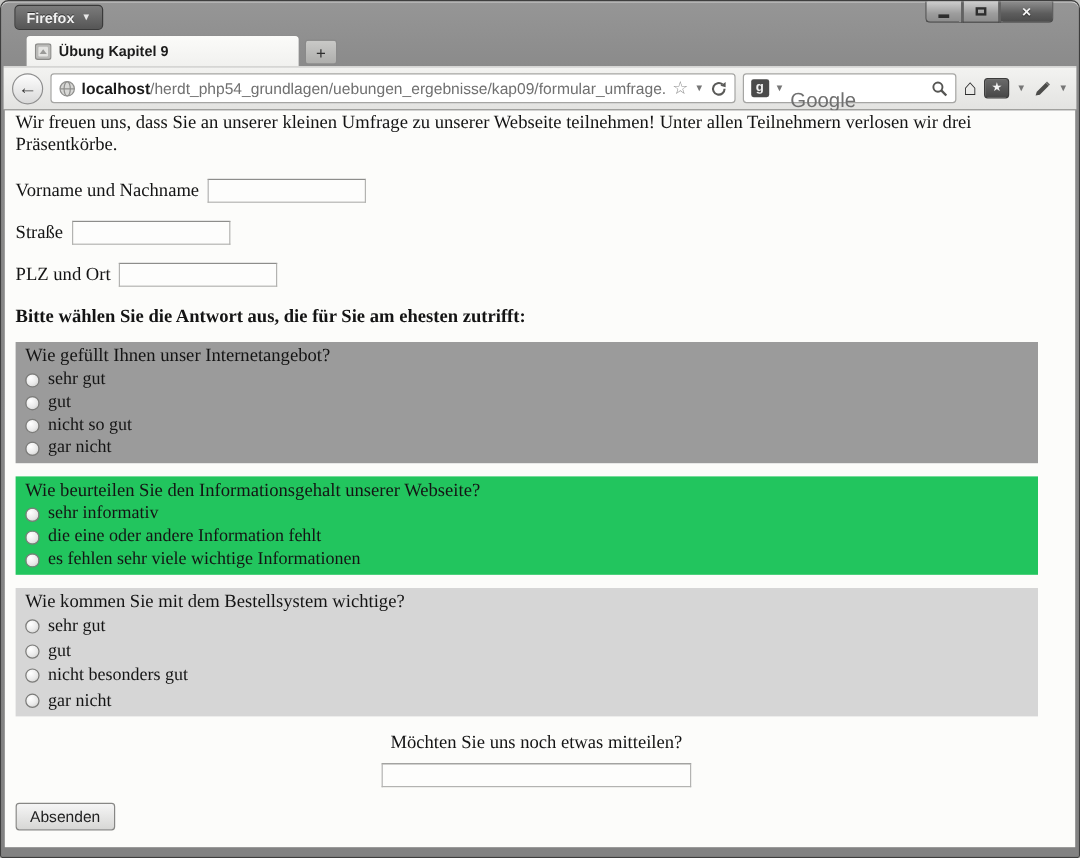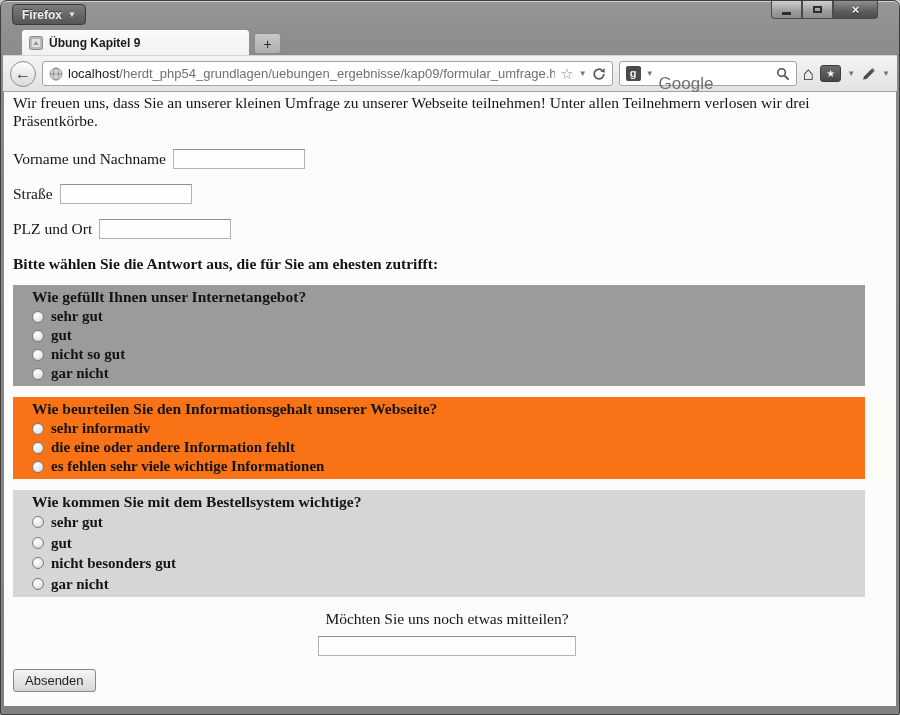--- a/index.html
+++ b/index.html
@@ -64,21 +64,21 @@
     background:linear-gradient(#fdfdfd,#d9d9d9);border:1px solid #8f8f8f;
     display:flex;align-items:center;justify-content:center;
     color:#3a3a3a;font-size:16px;font-weight:bold;line-height:16px;cursor:pointer;
   }
   .urlbox{
     flex:1 1 auto;height:25px;box-sizing:border-box;background:#fff;
     border:1px solid #a5a5a3;border-radius:3px;
     display:flex;align-items:center;padding:0 6px;gap:5px;min-width:0;
   }
   .url-text{font-size:13px;white-space:nowrap;overflow:hidden;min-width:0;flex:1 1 auto;}
-  .url-host{color:#1a1a1a;font-weight:normal;}
+  .url-host{color:#1a1a1a;font-weight:bold;}
   .url-path{color:#707070;}
   .star-icon{color:#8f8f8f;font-size:15px;line-height:15px;cursor:pointer;flex:0 0 auto;}
   .caret{color:#767676;font-size:8px;line-height:8px;cursor:pointer;flex:0 0 auto;}
   .reload-btn{flex:0 0 auto;cursor:pointer;display:flex;align-items:center;}
   .searchbox{
     flex:0 0 178px;height:25px;box-sizing:border-box;background:#fff;
     border:1px solid #a5a5a3;border-radius:3px;
     display:flex;align-items:center;padding:0 6px;gap:5px;
   }
   .search-engine-icon{
@@ -102,21 +102,21 @@
   }
   .page-title{font-size:27px;font-weight:bold;margin:5px 0 16px;letter-spacing:.3px;}
   .intro{font-size:15.5px;margin:0 0 19px;}
   .frow{display:flex;align-items:center;gap:7px;margin-bottom:15px;font-size:15.5px;}
   .text-input{
     width:132px;height:20px;box-sizing:border-box;background:#fdfdfc;
     border:1px solid #b3b3b1;border-top-color:#8d8d8b;border-radius:0;
     font-family:"Liberation Serif",serif;font-size:14px;padding:0 3px;
   }
   .prompt{font-size:15.5px;font-weight:bold;margin:16px 0 12px;}
-  .qblock{padding:2px 19px 3px;margin:0 16px 11px 0;font-weight:bold;}
+  .qblock{padding:2px 8px 3px;margin:0 16px 11px 0;}
   .qtext{font-size:15.5px;line-height:20px;}
   .opt{display:flex;align-items:center;gap:7px;line-height:19px;font-size:15px;}
   .qblock.tall .opt{line-height:20.5px;}
   .radio{
     width:12px;height:12px;box-sizing:border-box;border-radius:50%;flex:0 0 auto;
     border:1px solid #7c7c7a;
     background:radial-gradient(circle at 35% 30%,#ffffff 0%,#eaeaea 55%,#c9c9c7 100%);
     cursor:pointer;
   }
   .comment-row{display:flex;align-items:center;gap:8px;margin-top:13px;font-size:15.5px;flex-direction:column;}
@@ -245,21 +245,21 @@
         <span class="radio"></span>
         <span>nicht so gut</span>
       </div>
       <div class="opt">
         <span class="radio"></span>
         <span>gar nicht</span>
       </div>
     </div>
 
     
-    <div class="qblock" style="background-color: #f97316;">
+    <div class="qblock" style="background-color: #22c55e;">
       <div class="qtext">Wie beurteilen Sie den Informationsgehalt unserer Webseite?</div>
       <div class="opt">
         <span class="radio"></span>
         <span>sehr informativ</span>
       </div>
       <div class="opt">
         <span class="radio"></span>
         <span>die eine oder andere Information fehlt</span>
       </div>
       <div class="opt">

